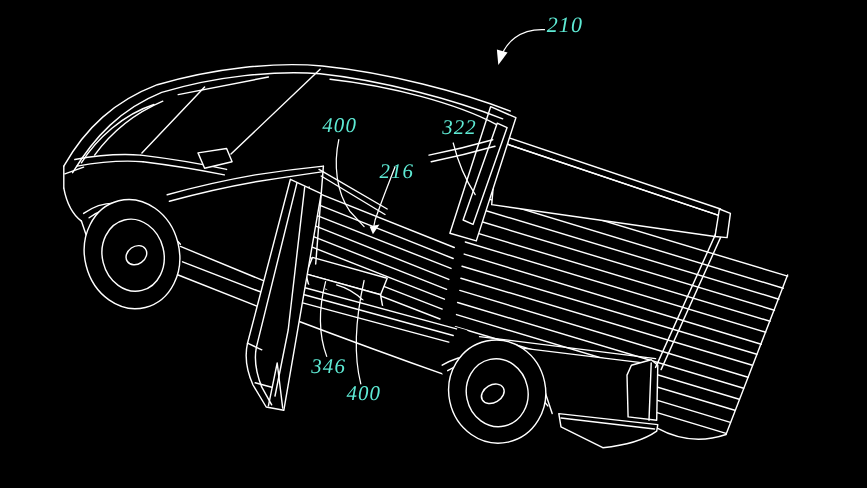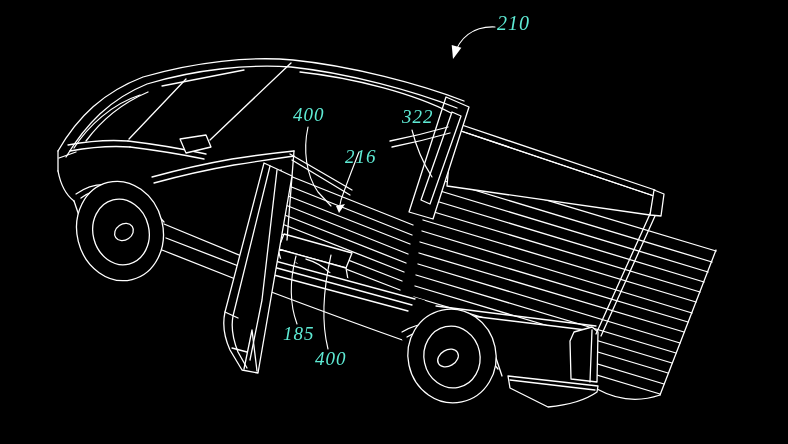--- a/index.html
+++ b/index.html
@@ -180,15 +180,15 @@
     <path d="M412,130 C417,150 423,163 432,177"></path>
     <path d="M297,324 C290,305 289,283 296,256"></path>
     <path d="M328,349 C322,325 322,295 331,255"></path>
   </g>
 </svg>
 
   <div class="ref-label lbl-210">210</div>
   <div class="ref-label lbl-250">400</div>
   <div class="ref-label lbl-216">216</div>
   <div class="ref-label lbl-218">322</div>
-  <div class="ref-label lbl-236">185</div>
+  <div class="ref-label lbl-236">346</div>
   <div class="ref-label lbl-220">400</div>
 </div>
 
 </body></html>

